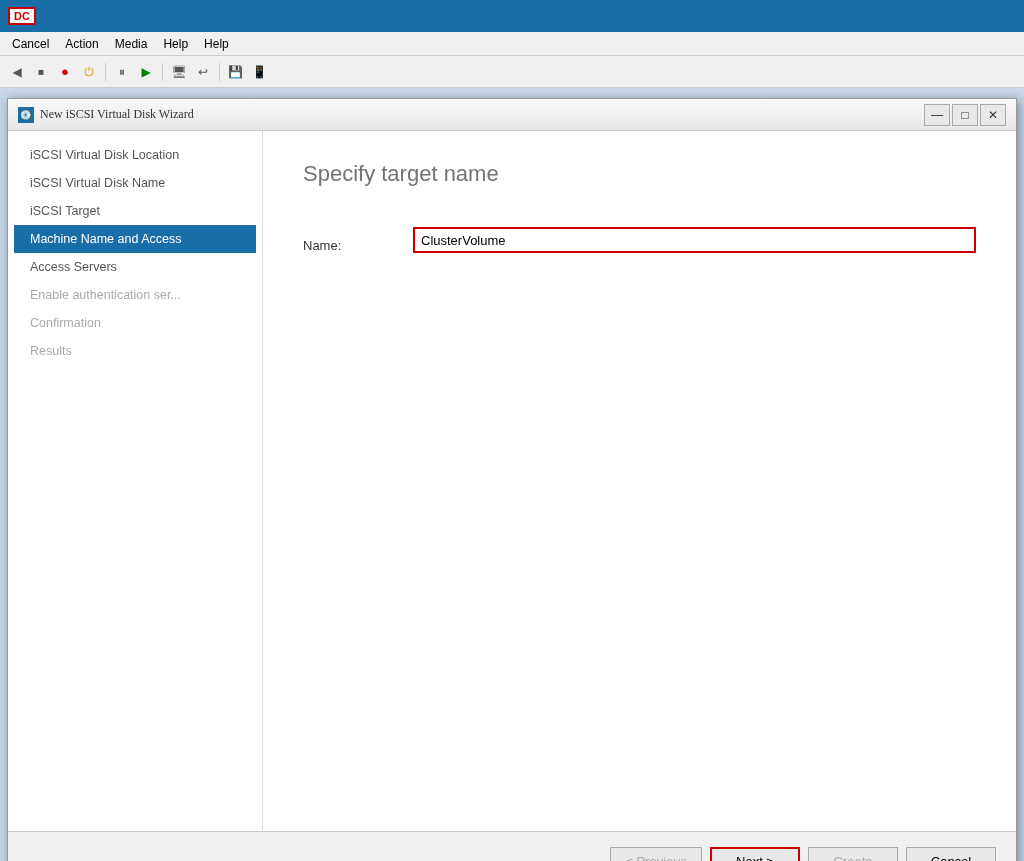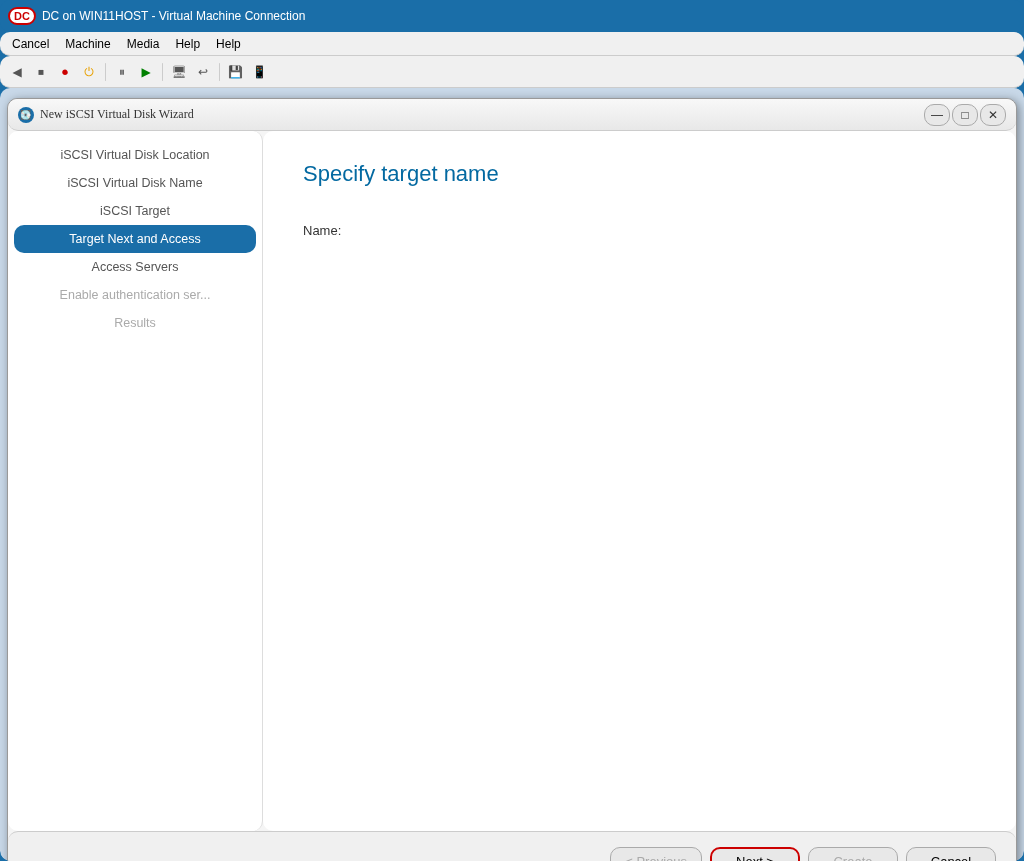--- a/index.html
+++ b/index.html
@@ -1,15 +1,15 @@
 <!DOCTYPE html>
 <html><head>
   <meta charset="utf-8">
   <style>
-    * { margin: 0; padding: 0; box-sizing: border-box; border-radius: 10px; }
+    * { margin: 0; padding: 0; box-sizing: border-box; }
     body {
       width: 1024px;
       height: 861px;
       overflow: hidden;
       font-family: 'Segoe UI', Tahoma, Geneva, Verdana, sans-serif;
       font-size: 13px;
       background: #1a6ea8;
       position: relative;
     }
 
@@ -155,21 +155,20 @@
       display: flex;
       flex: 1;
     }
 
     
     .wizard-nav {
       width: 255px;
       background: white;
       border-right: 1px solid #ddd;
       padding: 10px 6px;
-      text-align: center;
     }
     .wizard-nav-item {
       padding: 7px 16px;
       font-size: 12.5px;
       color: #555;
       cursor: pointer;
     }
     .wizard-nav-item.active {
       background: #1a6ea8;
       color: white;
@@ -180,22 +179,22 @@
 
     
     .wizard-content {
       flex: 1;
       padding: 30px 40px;
       background: white;
     }
     .wizard-title {
       font-size: 22px;
       font-weight: 300;
-      color: #0369a1;
-      margin-bottom: 32px;
+      color: #737373;
+      margin-bottom: 40px;
     }
     .form-row {
       display: flex;
       align-items: flex-end;
       margin-bottom: 14px;
     }
     .form-label {
       width: 110px;
       padding-top: 4px;
       font-size: 13px;
@@ -250,26 +249,25 @@
     .footer-btn.disabled {
       color: #aaa;
       cursor: default;
     }
   </style>
 </head>
 <body>
 
 <div class="title-bar">
   <span class="title-bar-dc-badge">DC</span>
-  <span class="title-bar-text">DC on WIN11HOST - Virtual Machine Connection</span>
 </div>
 
 <div class="menu-bar">
   <span class="menu-item">Cancel</span>
-  <span class="menu-item">Machine</span>
+  <span class="menu-item">Action</span>
   <span class="menu-item">Media</span>
   <span class="menu-item">Help</span>
   <span class="menu-item">Help</span>
 </div>
 
 <div class="toolbar">
   <div class="toolbar-btn">◀</div>
   <div class="toolbar-btn">⏹</div>
   <div class="toolbar-btn" style="color:#cc0000;">⏺</div>
   <div class="toolbar-btn" style="color:#e8a000;">⏻</div>
@@ -298,31 +296,33 @@
       </div>
     </div>
 
     <div class="dialog-body">
       <div class="dialog-content">
 
         <div class="wizard-nav">
           <div class="wizard-nav-item">iSCSI Virtual Disk Location</div>
           <div class="wizard-nav-item">iSCSI Virtual Disk Name</div>
           <div class="wizard-nav-item">iSCSI Target</div>
-          <div class="wizard-nav-item active">Target Next and Access</div>
+          <div class="wizard-nav-item active">Machine Name and Access</div>
           <div class="wizard-nav-item">Access Servers</div>
           <div class="wizard-nav-item disabled">Enable authentication ser...</div>
+          <div class="wizard-nav-item disabled">Confirmation</div>
           <div class="wizard-nav-item disabled">Results</div>
         </div>
 
         <div class="wizard-content">
           <div class="wizard-title">Specify target name</div>
 
           <div class="form-row">
             <div class="form-label">Name:</div>
+            <input class="form-input" type="text" value="ClusterVolume" style="">
           </div>
 
         </div>
       </div>
 
       <div class="dialog-footer">
         <button class="footer-btn disabled">&lt; Previous</button>
         <button class="footer-btn next-btn">Next &gt;</button>
         <button class="footer-btn disabled">Create</button>
         <button class="footer-btn">Cancel</button>

